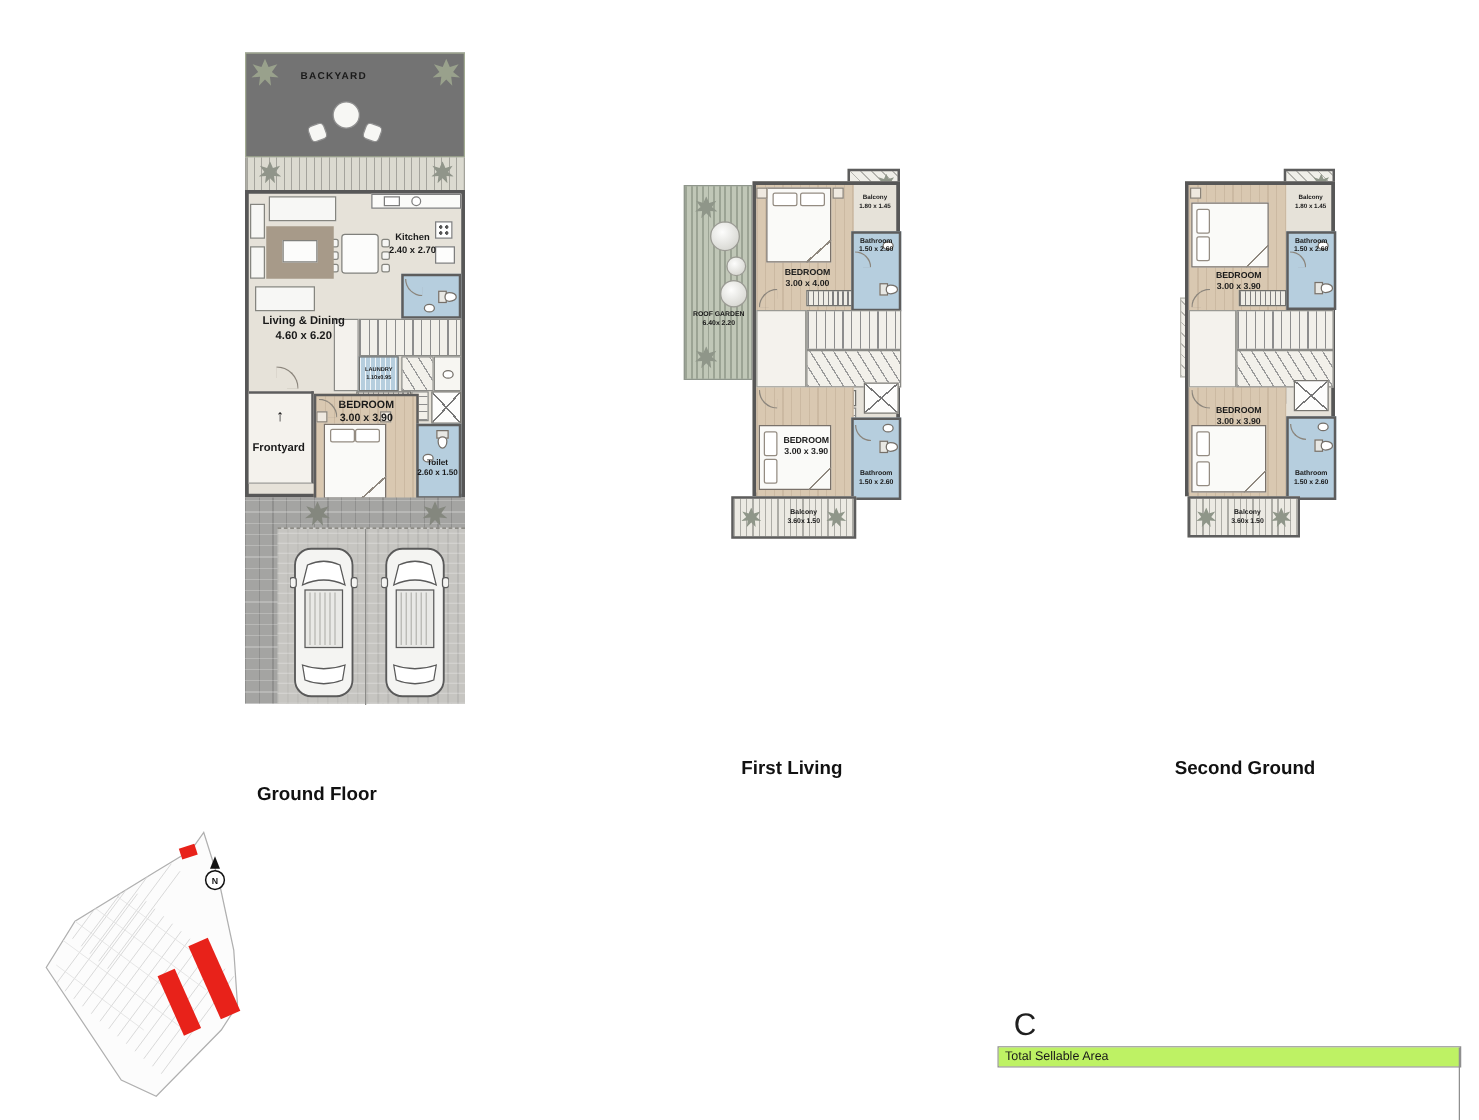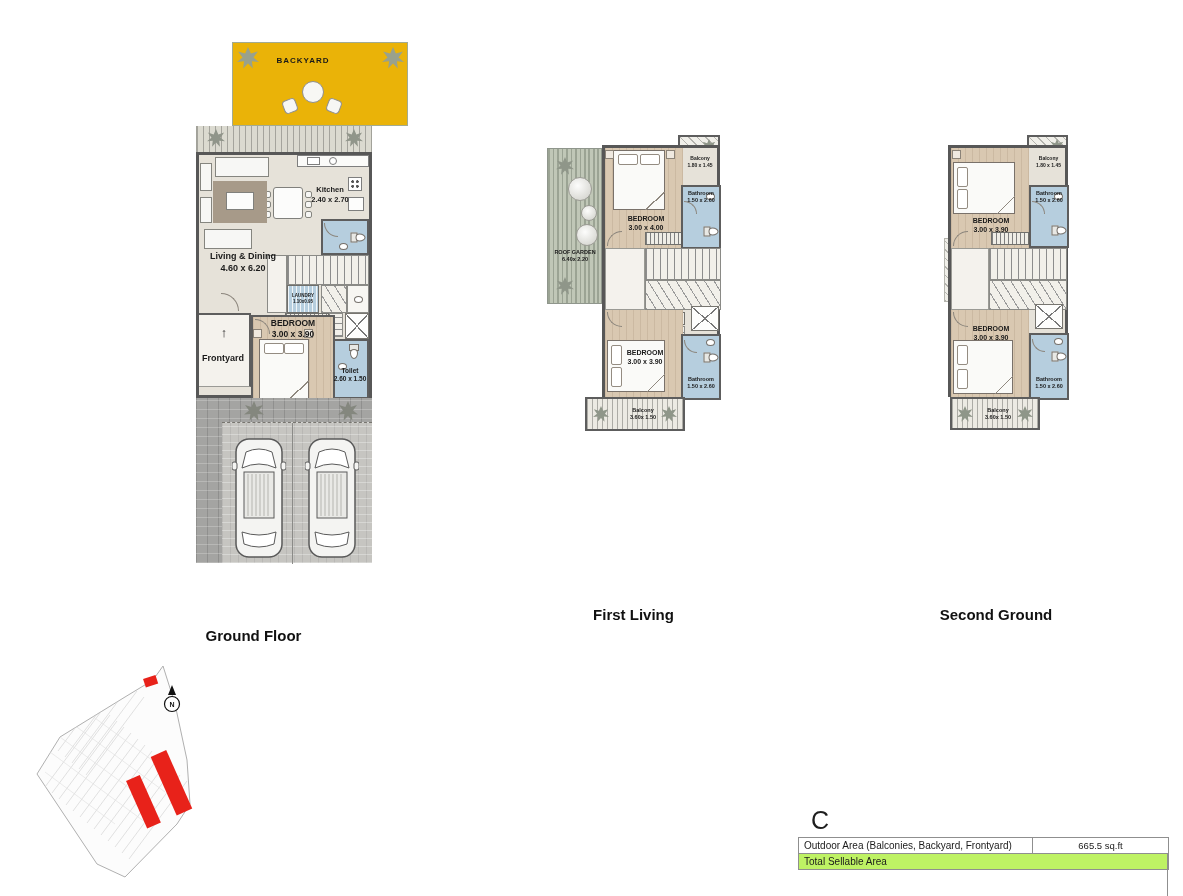--- a/index.html
+++ b/index.html
@@ -7,21 +7,21 @@
   .sheet{position:relative;width:1183px;height:896px;background:#fff;overflow:hidden;}
   .plan,.abs,.rl,.plant,.tree,.bed,.sofa,.dchair,.nstand,.wc,.basin,.arc{position:absolute;box-sizing:border-box;}
   .rl{text-align:center;color:#1a1a1a;font-weight:700;line-height:1.3;z-index:6;}
   .rl div{white-space:nowrap;}
   .wb2{border:2px solid #5d5d5d;}
   .wb3{border:3px solid #575757;}
   .floor{background:#e6e2d9;}
   .marble{background:#f4f2ed;}
   .wood{background-color:#d9c8b1;background-image:repeating-linear-gradient(90deg,rgba(120,95,70,.14) 0 1px,transparent 1px 7px);}
   .blue{background:#b6cede;}
-  .greenyard{background:#eab308;margin-left:36px;}
+  .greenyard{background:#737373;}
   .deck-tex{background-image:repeating-linear-gradient(90deg,rgba(110,110,105,.5) 0 1px,transparent 1px 6px);background-color:#dbdad0;}
   .hatch-v{background-image:repeating-linear-gradient(90deg,rgba(120,120,115,.55) 0 1px,transparent 1px 5px);background-color:#eceae3;}
   .hatch-d{background-image:repeating-linear-gradient(45deg,rgba(120,120,115,.5) 0 1px,transparent 1px 6px);background-color:#f0efe9;}
   .garden-tex{background-image:repeating-linear-gradient(90deg,rgba(100,110,95,.4) 0 1.5px,transparent 1.5px 4.5px);background-color:#c0c7b7;}
   .stair-tex-v{background-image:repeating-linear-gradient(90deg,#8d8d8d 0 1px,transparent 1px 7px);background-color:#f2f0ea;}
   .stair-tex-h{background-image:repeating-linear-gradient(0deg,#8d8d8d 0 1px,transparent 1px 6px);background-color:#f2f0ea;}
   .stair-tex-diag{background-image:repeating-linear-gradient(58deg,#9a9a9a 0 1px,transparent 1px 8px);background-color:#f2f0ea;}
   .closet-tex{background-image:repeating-linear-gradient(90deg,#7f7f7f 0 1px,transparent 1px 4px);background-color:#efede6;border:1px solid #70706c;}
   .laundry-tex{background-image:repeating-linear-gradient(90deg,rgba(255,255,255,.8) 0 1px,transparent 1px 4px);background-color:#b6cede;}
   .cobble{background-color:#a4a4a2;background-image:repeating-linear-gradient(0deg,rgba(255,255,255,.22) 0 1px,transparent 1px 9px),repeating-linear-gradient(90deg,rgba(70,70,70,.22) 0 1px,transparent 1px 11px);}
@@ -407,23 +407,19 @@
       <circle cx="147" cy="52" r="7.5" fill="#fff" stroke="#111" stroke-width="1.2"></circle>
       <text x="147" y="55" font-size="7" font-weight="bold" text-anchor="middle" fill="#111" font-family="Liberation Sans, sans-serif">N</text>
     </g>
   </svg>
 
   <div class="main-title">
     <span class="t2">C</span>
   </div>
 
   <div class="atable">
-    <div class="arow">
-      <div class="acell-l">Outdoor Area (Balconies, Backyard, Frontyard)</div>
-      <div class="acell-v">665.5 sq.ft</div>
-    </div>
     <div class="arow total">
       <div class="acell-l">Total Sellable Area</div>
       <div class="acell-v">2404 sq.ft</div>
     </div>
   </div>
 
 </div>
 
 </body></html>

